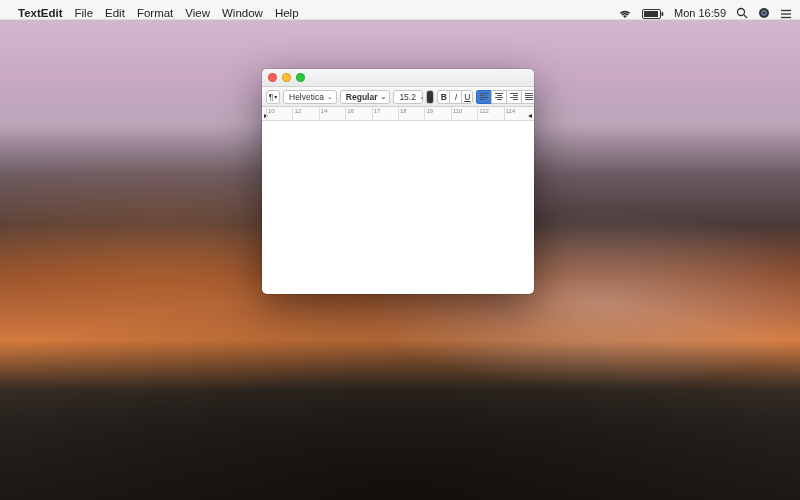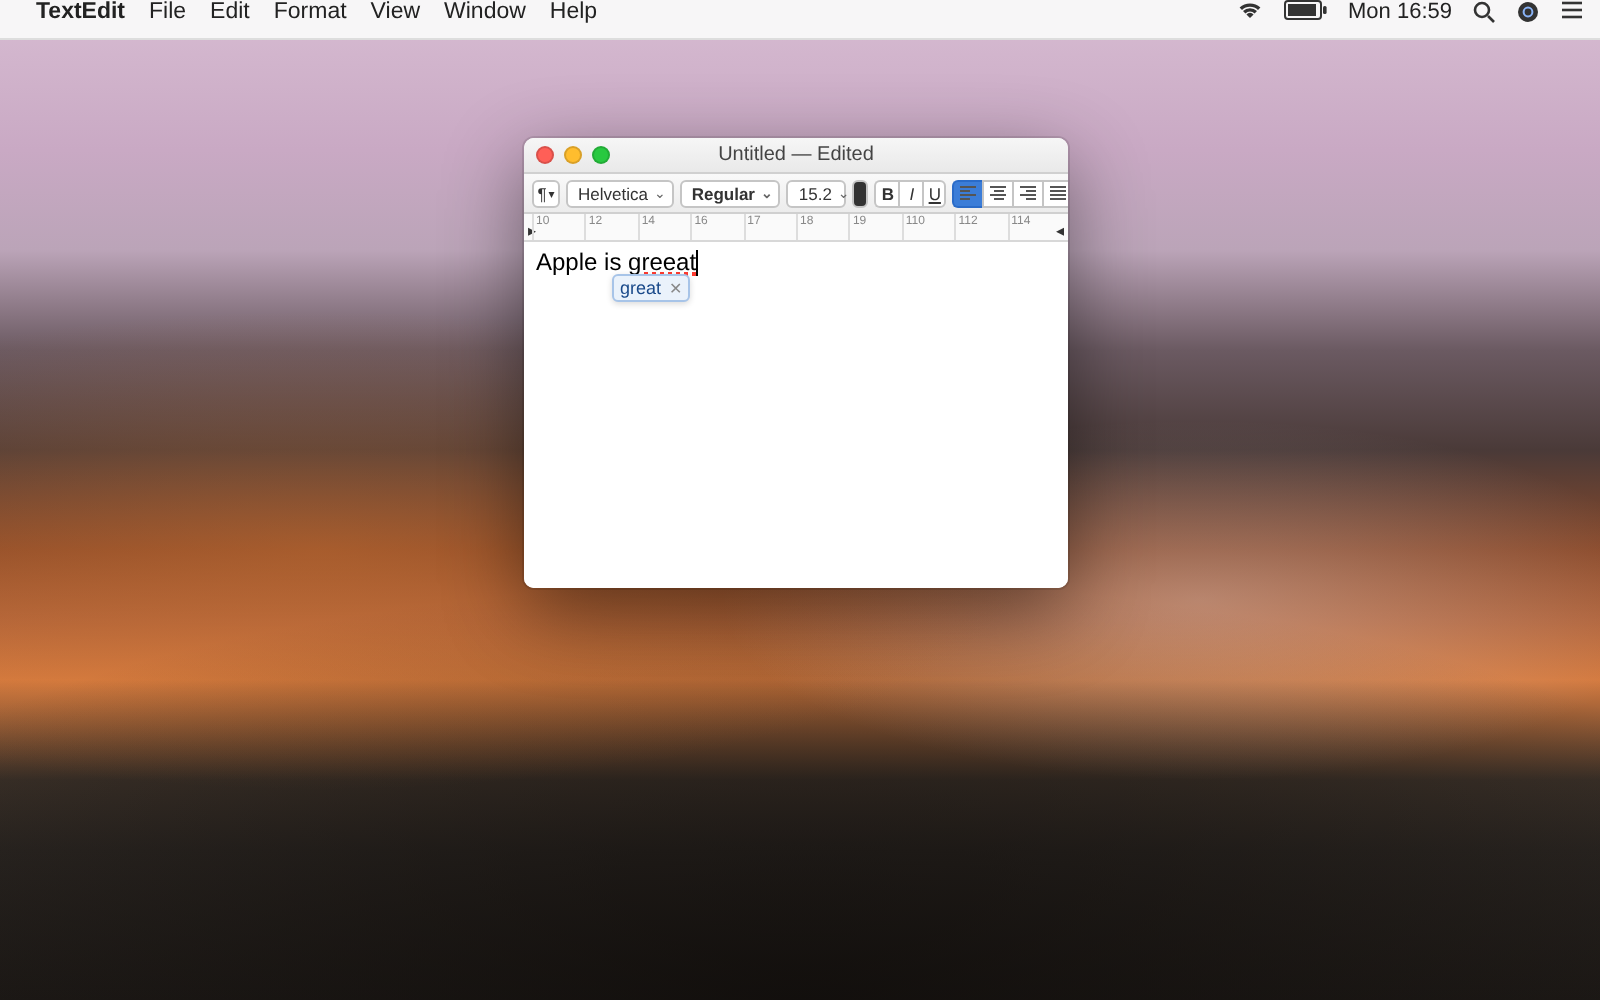--- a/index.html
+++ b/index.html
@@ -19,21 +19,21 @@
       background:
         radial-gradient(ellipse 600px 200px at 20% 55%, rgba(210,120,50,0.4), transparent 60%),
         radial-gradient(ellipse 400px 150px at 75% 60%, rgba(230,230,240,0.3), transparent 60%),
         radial-gradient(ellipse 800px 300px at 50% 100%, rgba(15,12,10,0.8), transparent 70%);
     }
 
     
     .menubar {
       position: absolute; top:0; left:0; right:0; height:20px;
       background: rgba(248,248,248,0.97); border-bottom:1px solid rgba(0,0,0,0.1);
-      display:flex; align-items:flex-start; padding:0 8px; font-size:11.5px; color:#222;
+      display:flex; align-items:flex-end; padding:0 8px; font-size:11.5px; color:#222;
       z-index:100;
     }
     .menubar .apple { font-size:13px; margin-right:10px; }
     .menubar .app-name { font-weight:600; margin-right:12px; }
     .menubar .menu-item { margin-right:12px; cursor:default; }
     .menubar .spacer { flex:1; }
     .menubar .status-item { margin-left:10px; font-size:11px; display:flex; align-items:center; gap:4px; }
     .menubar svg { display:block; }
 
     
@@ -137,21 +137,20 @@
   </span>
 </div>
 
 <div class="window">
   <div class="titlebar">
     <div class="traffic">
       <span class="tl-close"></span>
       <span class="tl-min"></span>
       <span class="tl-max"></span>
     </div>
-    <div class="win-title">Untitled — Edited</div>
   </div>
 
   <div class="toolbar">
     <div class="tb-btn" style="width:14px;">¶<span style="font-size:6px;margin-left:1px;">▾</span></div>
     <div class="tb-select" style="flex:2;">
       <span>Helvetica</span>
       <span class="chev">⌄</span>
     </div>
     <div class="tb-select" style="flex:1.3;font-weight:bold;">
       <span>Regular</span>
@@ -234,20 +233,13 @@
       <div class="tick">
           <span class="num">112</span>
         </div>
       <div class="tick">
           <span class="num">114</span>
         </div>
     </div>
     <span class="tab-stop" style="right:2px;">◂</span>
   </div>
 
-  <div class="doc-area">
-    <span class="doc-text">Apple is </span><span class="doc-text misspelled">greeat</span><span class="caret"></span>
-    <div class="autocorrect-bubble">
-      <span>great</span>
-      <span class="dismiss">✕</span>
-    </div>
-  </div>
 </div>
 
 </body></html>

